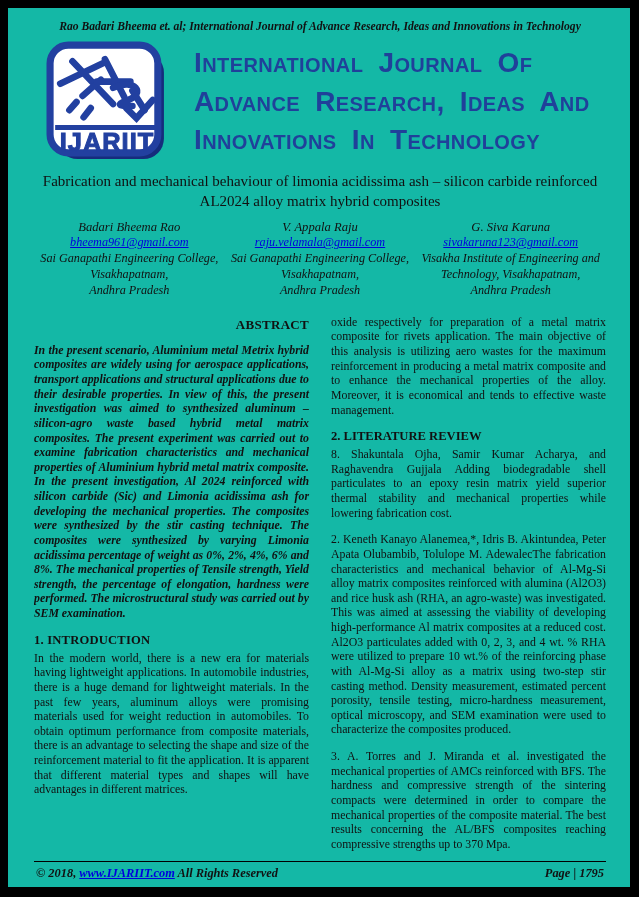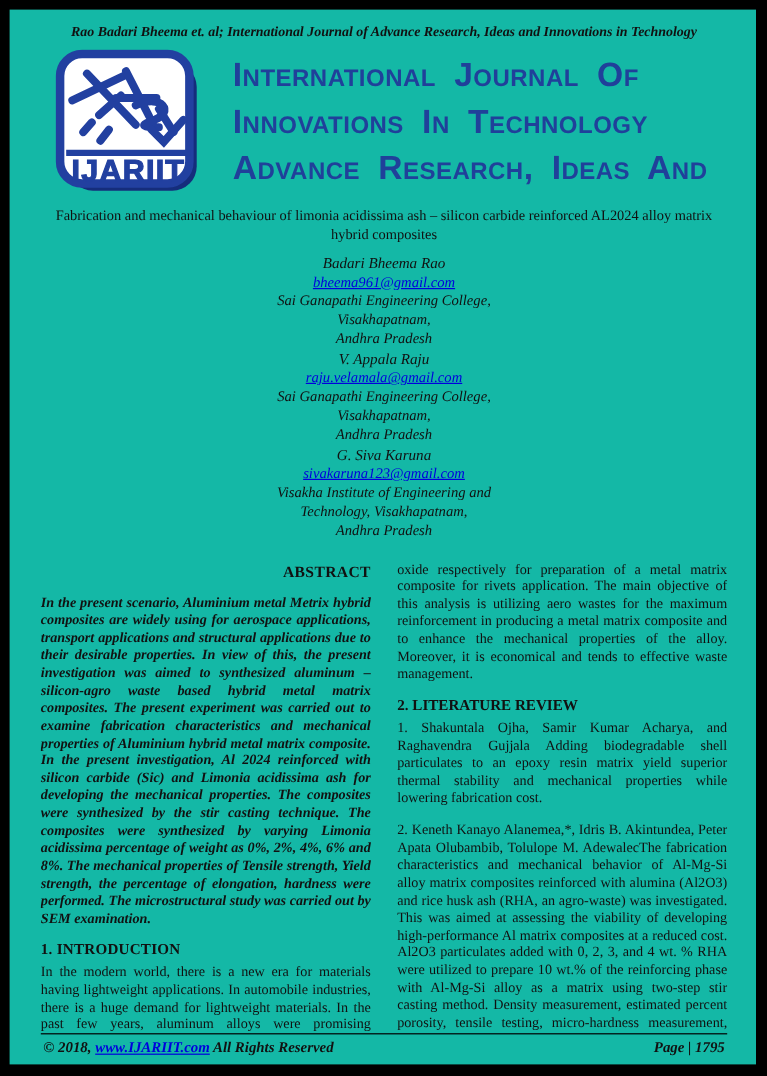--- a/index.html
+++ b/index.html
@@ -38,24 +38,24 @@
     white-space:nowrap;
   }
   .issue-block{text-align:center;margin-top:2px;}
   .issn-line{color:var(--issn-blue);font-weight:bold;font-size:15px;line-height:1.35;}
   .vol-line{font-weight:bold;font-style:italic;font-size:13px;line-height:1.35;}
   .avail-line{font-size:13px;line-height:1.45;}
   .avail-hl{background:var(--highlight-yellow);padding:1px 4px;}
   a,.link{color:var(--link-blue);text-decoration:underline;cursor:pointer;}
   
   .paper-title{
-    text-align:center;font-size:12px;line-height:1.3;font-weight:normal;
+    text-align:center;font-size:15px;line-height:1.3;font-weight:normal;
     max-width:576px;margin:7px auto 8px auto;
   }
-  .authors{display:flex;margin:0 0 10px 0;flex-direction:column;}
+  .authors{display:flex;margin:0 0 10px 0;}
   .author{flex:1 1 33.3%;text-align:center;font-style:italic;font-size:12.2px;line-height:1.3;padding:0 4px;}
   .author .name{font-size:12.6px;}
   .author .email{display:inline-block;}
   
   .body-cols{flex:1;display:flex;overflow:hidden;margin-top:6px;}
   .col{width:50%;overflow:hidden;}
   .col-left{padding-right:11px;}
   .col-right{padding-left:11px;}
   .col p{font-size:11.8px;line-height:1.24;text-align:justify;margin:0 0 12px 0;}
   .abstract-head{text-align:right;font-weight:bold;font-size:13px;margin:2px 0 10px 0;letter-spacing:.3px;}
@@ -94,22 +94,22 @@
           <path d="M50 40 L83 40"></path>
           <path d="M66 46 C88 36 98 52 81 58 C70 62 69 64 85 64"></path>
           <path d="M85 49 L97 68"></path>
           <path d="M79 66 L89 76 L105 58"></path>
         </g>
         <line x1="9" y1="85" x2="111" y2="85" stroke="#2240a0" stroke-width="5"></line>
         <text x="60" y="108" text-anchor="middle" font-size="25" font-weight="bold" fill="#2240a0" stroke="#2240a0" stroke-width="1" font-family="'Liberation Sans',sans-serif" letter-spacing="1">IJARIIT</text>
       </svg>
       <div class="journal-name">
         <div>International Journal Of</div>
+        <div>Advance Research, Ideas And</div>
         <div>Innovations In Technology</div>
-        <div>Advance Research, Ideas And</div>
       </div>
     </div>
 
 
     <h1 class="paper-title">Fabrication and mechanical behaviour of limonia acidissima ash – silicon carbide reinforced AL2024 alloy matrix hybrid composites</h1>
 
     <div class="authors">
       <div class="author">
         <div class="name">Badari Bheema Rao</div>
         <a class="link email">bheema961@gmail.com</a>
@@ -137,21 +137,21 @@
       <div class="col col-left">
         <div class="abstract-head">ABSTRACT</div>
         <p class="abstract-text">In the present scenario, Aluminium metal Metrix hybrid composites are widely using for aerospace applications, transport applications and structural applications due to their desirable properties. In view of this, the present investigation was aimed to synthesized aluminum –silicon-agro waste based hybrid metal matrix composites. The present experiment was carried out to examine fabrication characteristics and mechanical properties of Aluminium hybrid metal matrix composite. In the present investigation, Al 2024 reinforced with silicon carbide (Sic) and Limonia acidissima ash for developing the mechanical properties. The composites were synthesized by the stir casting technique. The composites were synthesized by varying Limonia acidissima percentage of weight as 0%, 2%, 4%, 6% and 8%. The mechanical properties of Tensile strength, Yield strength, the percentage of elongation, hardness were performed. The microstructural study was carried out by SEM examination.</p>
         <div class="sec-head num-gap">1.  INTRODUCTION</div>
         <p>In the modern world, there is a new era for materials having lightweight applications. In automobile industries, there is a huge demand for lightweight materials. In the past few years, aluminum alloys were promising materials used for weight reduction in automobiles. To obtain optimum performance from composite materials, there is an advantage to selecting the shape and size of the reinforcement material to fit the application. It is apparent that different material types and shapes will have advantages in different matrices.</p>
 
       </div>
       <div class="col col-right">
         <p>oxide respectively for preparation of a metal matrix composite for rivets application. The main objective of this analysis is utilizing aero wastes for the maximum reinforcement in producing a metal matrix composite and to enhance the mechanical properties of the alloy. Moreover, it is economical and tends to effective waste management.</p>
         <div class="sec-head">2. LITERATURE REVIEW</div>
-        <p>1. Shakuntala Ojha, Samir Kumar Acharya, and Raghavendra Gujjala Adding biodegradable shell particulates to an epoxy resin matrix yield superior thermal stability and mechanical properties while lowering fabrication cost.</p>
+        <p>8. Shakuntala Ojha, Samir Kumar Acharya, and Raghavendra Gujjala Adding biodegradable shell particulates to an epoxy resin matrix yield superior thermal stability and mechanical properties while lowering fabrication cost.</p>
         <p>2. Keneth Kanayo Alanemea,*, Idris B. Akintundea, Peter Apata Olubambib, Tolulope M. AdewalecThe fabrication characteristics and mechanical behavior of Al-Mg-Si alloy matrix composites reinforced with alumina (Al2O3) and rice husk ash (RHA, an agro-waste) was investigated. This was aimed at assessing the viability of developing high-performance Al matrix composites at a reduced cost. Al2O3 particulates added with 0, 2, 3, and 4 wt. % RHA were utilized to prepare 10 wt.% of the reinforcing phase with Al-Mg-Si alloy as a matrix using two-step stir casting method. Density measurement, estimated percent porosity, tensile testing, micro-hardness measurement, optical microscopy, and SEM examination were used to characterize the composites produced.</p>
         <p>3. A. Torres and J. Miranda et al. investigated the mechanical properties of AMCs reinforced with BFS. The hardness and compressive strength of the sintering compacts were determined in order to compare the mechanical properties of the composite material. The best results concerning the AL/BFS composites reaching compressive strengths up to 370 Mpa.</p>
 
       </div>
     </div>
 
     <div class="footer">
       <div><span>© 2018, </span><a class="link">www.IJARIIT.com</a><span> All Rights Reserved</span></div>
       <div>Page | 1795</div>
     </div>

